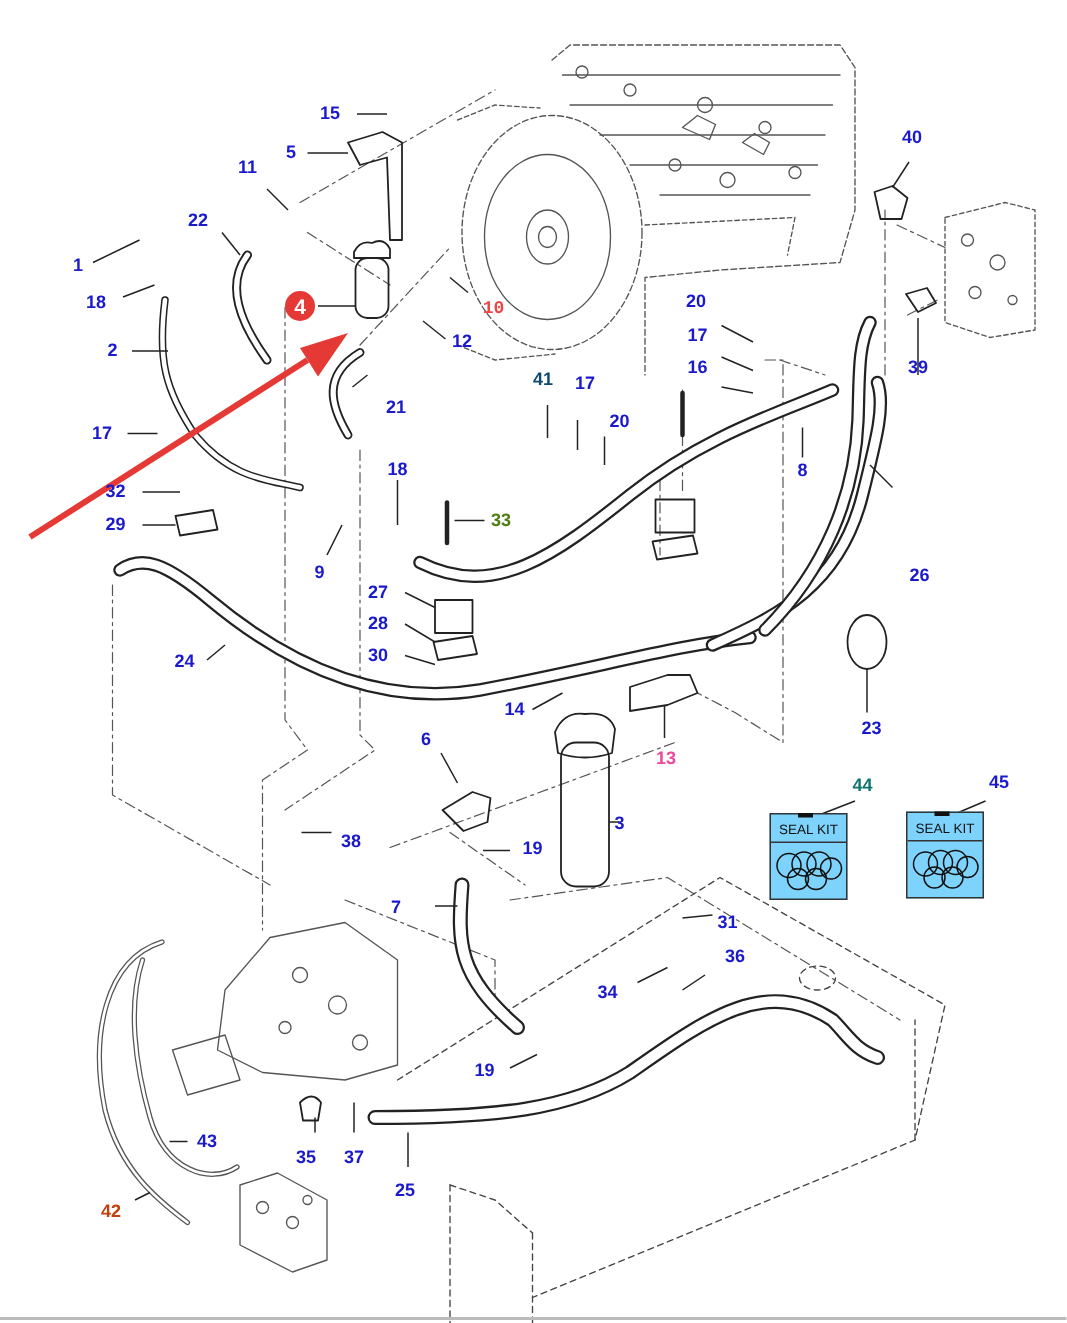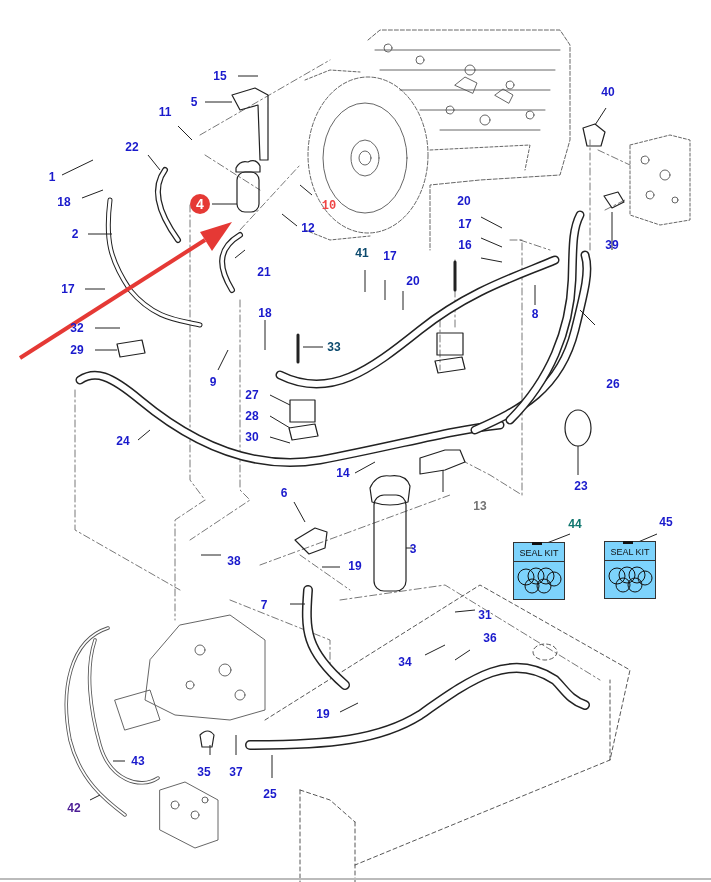--- a/index.html
+++ b/index.html
@@ -217,21 +217,21 @@
 <div class="callout" style="left: 413px; top: 549px; color: rgb(26, 26, 204);">3</div>
 <div class="callout hl" style="left:200px;top:204px">4</div>
 <div class="callout" style="left: 194px; top: 102px; color: rgb(26, 26, 204);">5</div>
 <div class="callout" style="left: 284px; top: 493px; color: rgb(26, 26, 204);">6</div>
 <div class="callout" style="left: 264px; top: 605px; color: rgb(26, 26, 204);">7</div>
 <div class="callout" style="left: 535px; top: 314px; color: rgb(26, 26, 204);">8</div>
 <div class="callout" style="left: 213px; top: 382px; color: rgb(26, 26, 204);">9</div>
 <div class="callout" style="left: 329px; top: 206px; color: #ef4444; font-family: Liberation Mono, monospace;">10</div>
 <div class="callout" style="left: 165px; top: 112px; color: rgb(26, 26, 204);">11</div>
 <div class="callout" style="left: 308px; top: 228px; color: rgb(26, 26, 204);">12</div>
-<div class="callout" style="left: 444px; top: 506px; color: #737373; margin-left: 36px;">13</div>
+<div class="callout" style="left: 444px; top: 506px; color: #ec4899;">13</div>
 <div class="callout" style="left: 343px; top: 473px; color: rgb(26, 26, 204);">14</div>
 <div class="callout" style="left: 220px; top: 76px; color: rgb(26, 26, 204);">15</div>
 <div class="callout" style="left: 465px; top: 245px; color: rgb(26, 26, 204);">16</div>
 <div class="callout" style="left: 465px; top: 224px; color: rgb(26, 26, 204);">17</div>
 <div class="callout" style="left: 390px; top: 256px; color: rgb(26, 26, 204);">17</div>
 <div class="callout" style="left: 68px; top: 289px; color: rgb(26, 26, 204);">17</div>
 <div class="callout" style="left: 64px; top: 202px; color: rgb(26, 26, 204);">18</div>
 <div class="callout" style="left: 265px; top: 313px; color: rgb(26, 26, 204);">18</div>
 <div class="callout" style="left: 355px; top: 566px; color: rgb(26, 26, 204);">19</div>
 <div class="callout" style="left: 323px; top: 714px; color: rgb(26, 26, 204);">19</div>
@@ -242,30 +242,30 @@
 <div class="callout" style="left: 581px; top: 486px; color: rgb(26, 26, 204);">23</div>
 <div class="callout" style="left: 123px; top: 441px; color: rgb(26, 26, 204);">24</div>
 <div class="callout" style="left: 270px; top: 794px; color: rgb(26, 26, 204);">25</div>
 <div class="callout" style="left: 613px; top: 384px; color: rgb(26, 26, 204);">26</div>
 <div class="callout" style="left: 252px; top: 395px; color: rgb(26, 26, 204);">27</div>
 <div class="callout" style="left: 252px; top: 416px; color: rgb(26, 26, 204);">28</div>
 <div class="callout" style="left: 77px; top: 350px; color: rgb(26, 26, 204);">29</div>
 
 <div class="callout" style="left: 485px; top: 615px; color: rgb(26, 26, 204);">31</div>
 <div class="callout" style="left: 77px; top: 328px; color: rgb(26, 26, 204);">32</div>
-<div class="callout" style="left: 334px; top: 347px; color: #0c4a6e;">33</div>
+<div class="callout" style="left: 334px; top: 347px; color: #4d7c0f;">33</div>
 <div class="callout" style="left: 405px; top: 662px; color: rgb(26, 26, 204);">34</div>
 <div class="callout" style="left: 204px; top: 772px; color: rgb(26, 26, 204);">35</div>
 <div class="callout" style="left: 490px; top: 638px; color: rgb(26, 26, 204);">36</div>
 <div class="callout" style="left: 236px; top: 772px; color: rgb(26, 26, 204);">37</div>
 <div class="callout" style="left: 234px; top: 561px; color: rgb(26, 26, 204);">38</div>
 <div class="callout" style="left: 612px; top: 245px; color: rgb(26, 26, 204);">39</div>
 <div class="callout" style="left: 608px; top: 92px; color: rgb(26, 26, 204);">40</div>
 <div class="callout" style="left: 362px; top: 253px; color: #0c4a6e;">41</div>
-<div class="callout" style="left: 74px; top: 808px; color: #4c1d95;">42</div>
+<div class="callout" style="left: 74px; top: 808px; color: #c2410c;">42</div>
 <div class="callout" style="left: 138px; top: 761px; color: rgb(26, 26, 204);">43</div>
 <div class="callout" style="left: 575px; top: 524px; color: #0f766e;">44</div>
 <div class="callout" style="left: 666px; top: 522px; color: rgb(26, 26, 204);">45</div>
 <div class="callout" style="left: 252px; top: 437px; color: rgb(26, 26, 204);">30</div>
 
 <div class="sealkit" style="left:513px;top:542px">
   <div class="tab"></div>
   <div class="lbl">SEAL KIT</div>
   <svg width="50" height="36">
     <g fill="none" stroke="#111" stroke-width="1">

